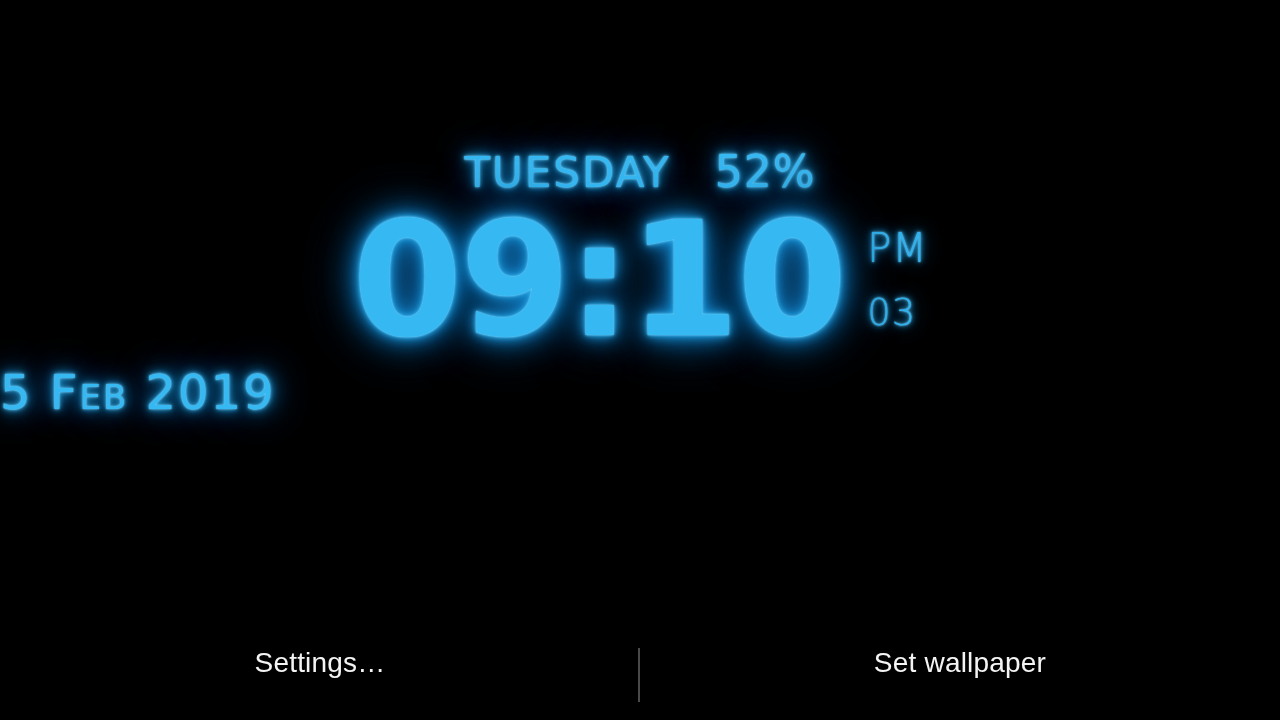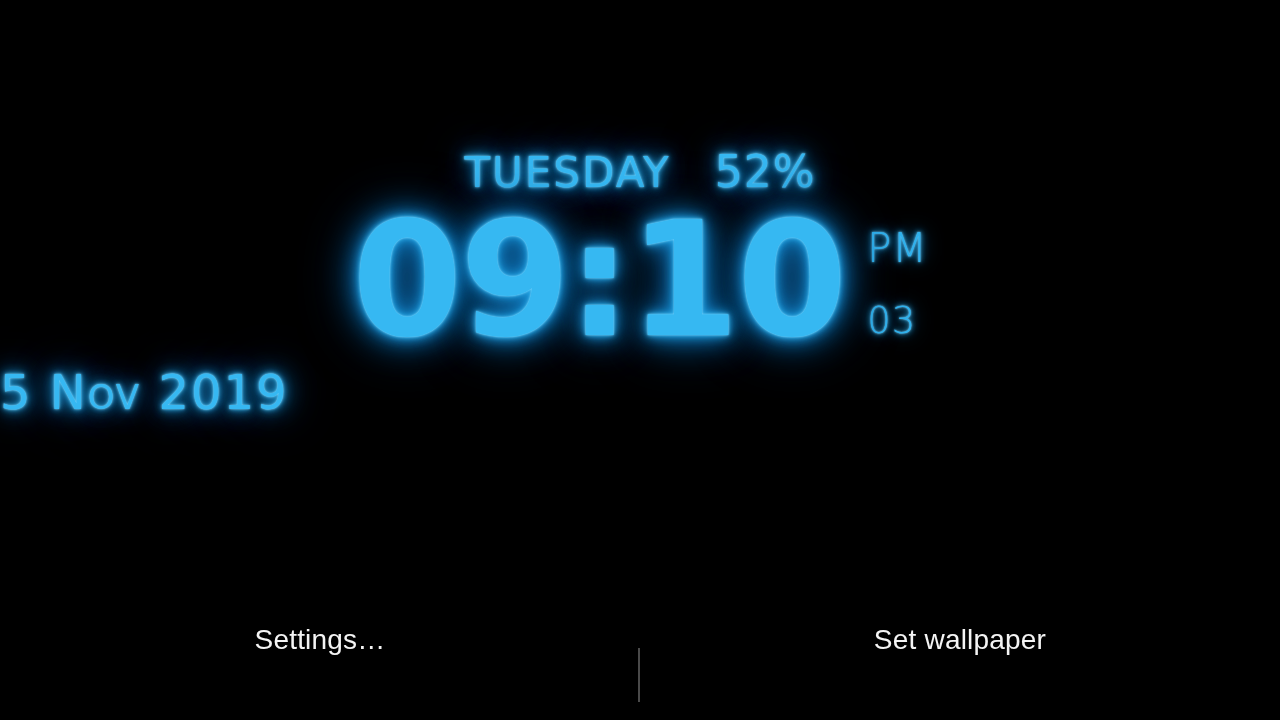--- a/index.html
+++ b/index.html
@@ -93,21 +93,21 @@
     position: relative;
     top: -8px;
   }
   #time-side-stack {
     display: flex;
     flex-direction: column;
     align-items: flex-start;
     justify-content: flex-start;
     margin-left: 22px;
     padding-top: 14px;
-    gap: 34px;
+    gap: 26px;
   }
   #meridiem-label {
     font-size: 40px;
     font-variant: small-caps;
     letter-spacing: 1px;
     font-weight: 300;
   }
   #seconds-label {
     font-size: 37px;
     letter-spacing: 1px;
@@ -127,21 +127,21 @@
   }
 
   
   #wallpaper-action-bar {
     position: absolute;
     left: 0;
     bottom: 0;
     width: 1280px;
     height: 95px;
     display: flex;
-    align-items: flex-start;
+    align-items: center;
     background: #000000;
   }
   .action-button {
     flex: 1 1 50%;
     text-align: center;
     color: #f4f4f4;
     font-family: "Liberation Sans", sans-serif;
     font-size: 28px;
     font-weight: 400;
     letter-spacing: 0.2px;
@@ -174,21 +174,21 @@
 
     <div id="clock-main-row">
       <span class="neon" id="time-main">09:10</span>
       <span id="time-side-stack">
         <span class="neon-soft" id="meridiem-label">PM</span>
         <span class="neon-soft" id="seconds-label">03</span>
       </span>
     </div>
 
     <div id="date-row">
-      <span class="neon" id="date-label">5 Nov 2019</span>
+      <span class="neon" id="date-label">5 Feb 2019</span>
     </div>
 
   </div>
 </div>
 
 <div id="wallpaper-action-bar">
   <button class="action-button">Settings…</button>
   <button class="action-button">Set wallpaper</button>
 </div>
 <div id="action-bar-divider"></div>

